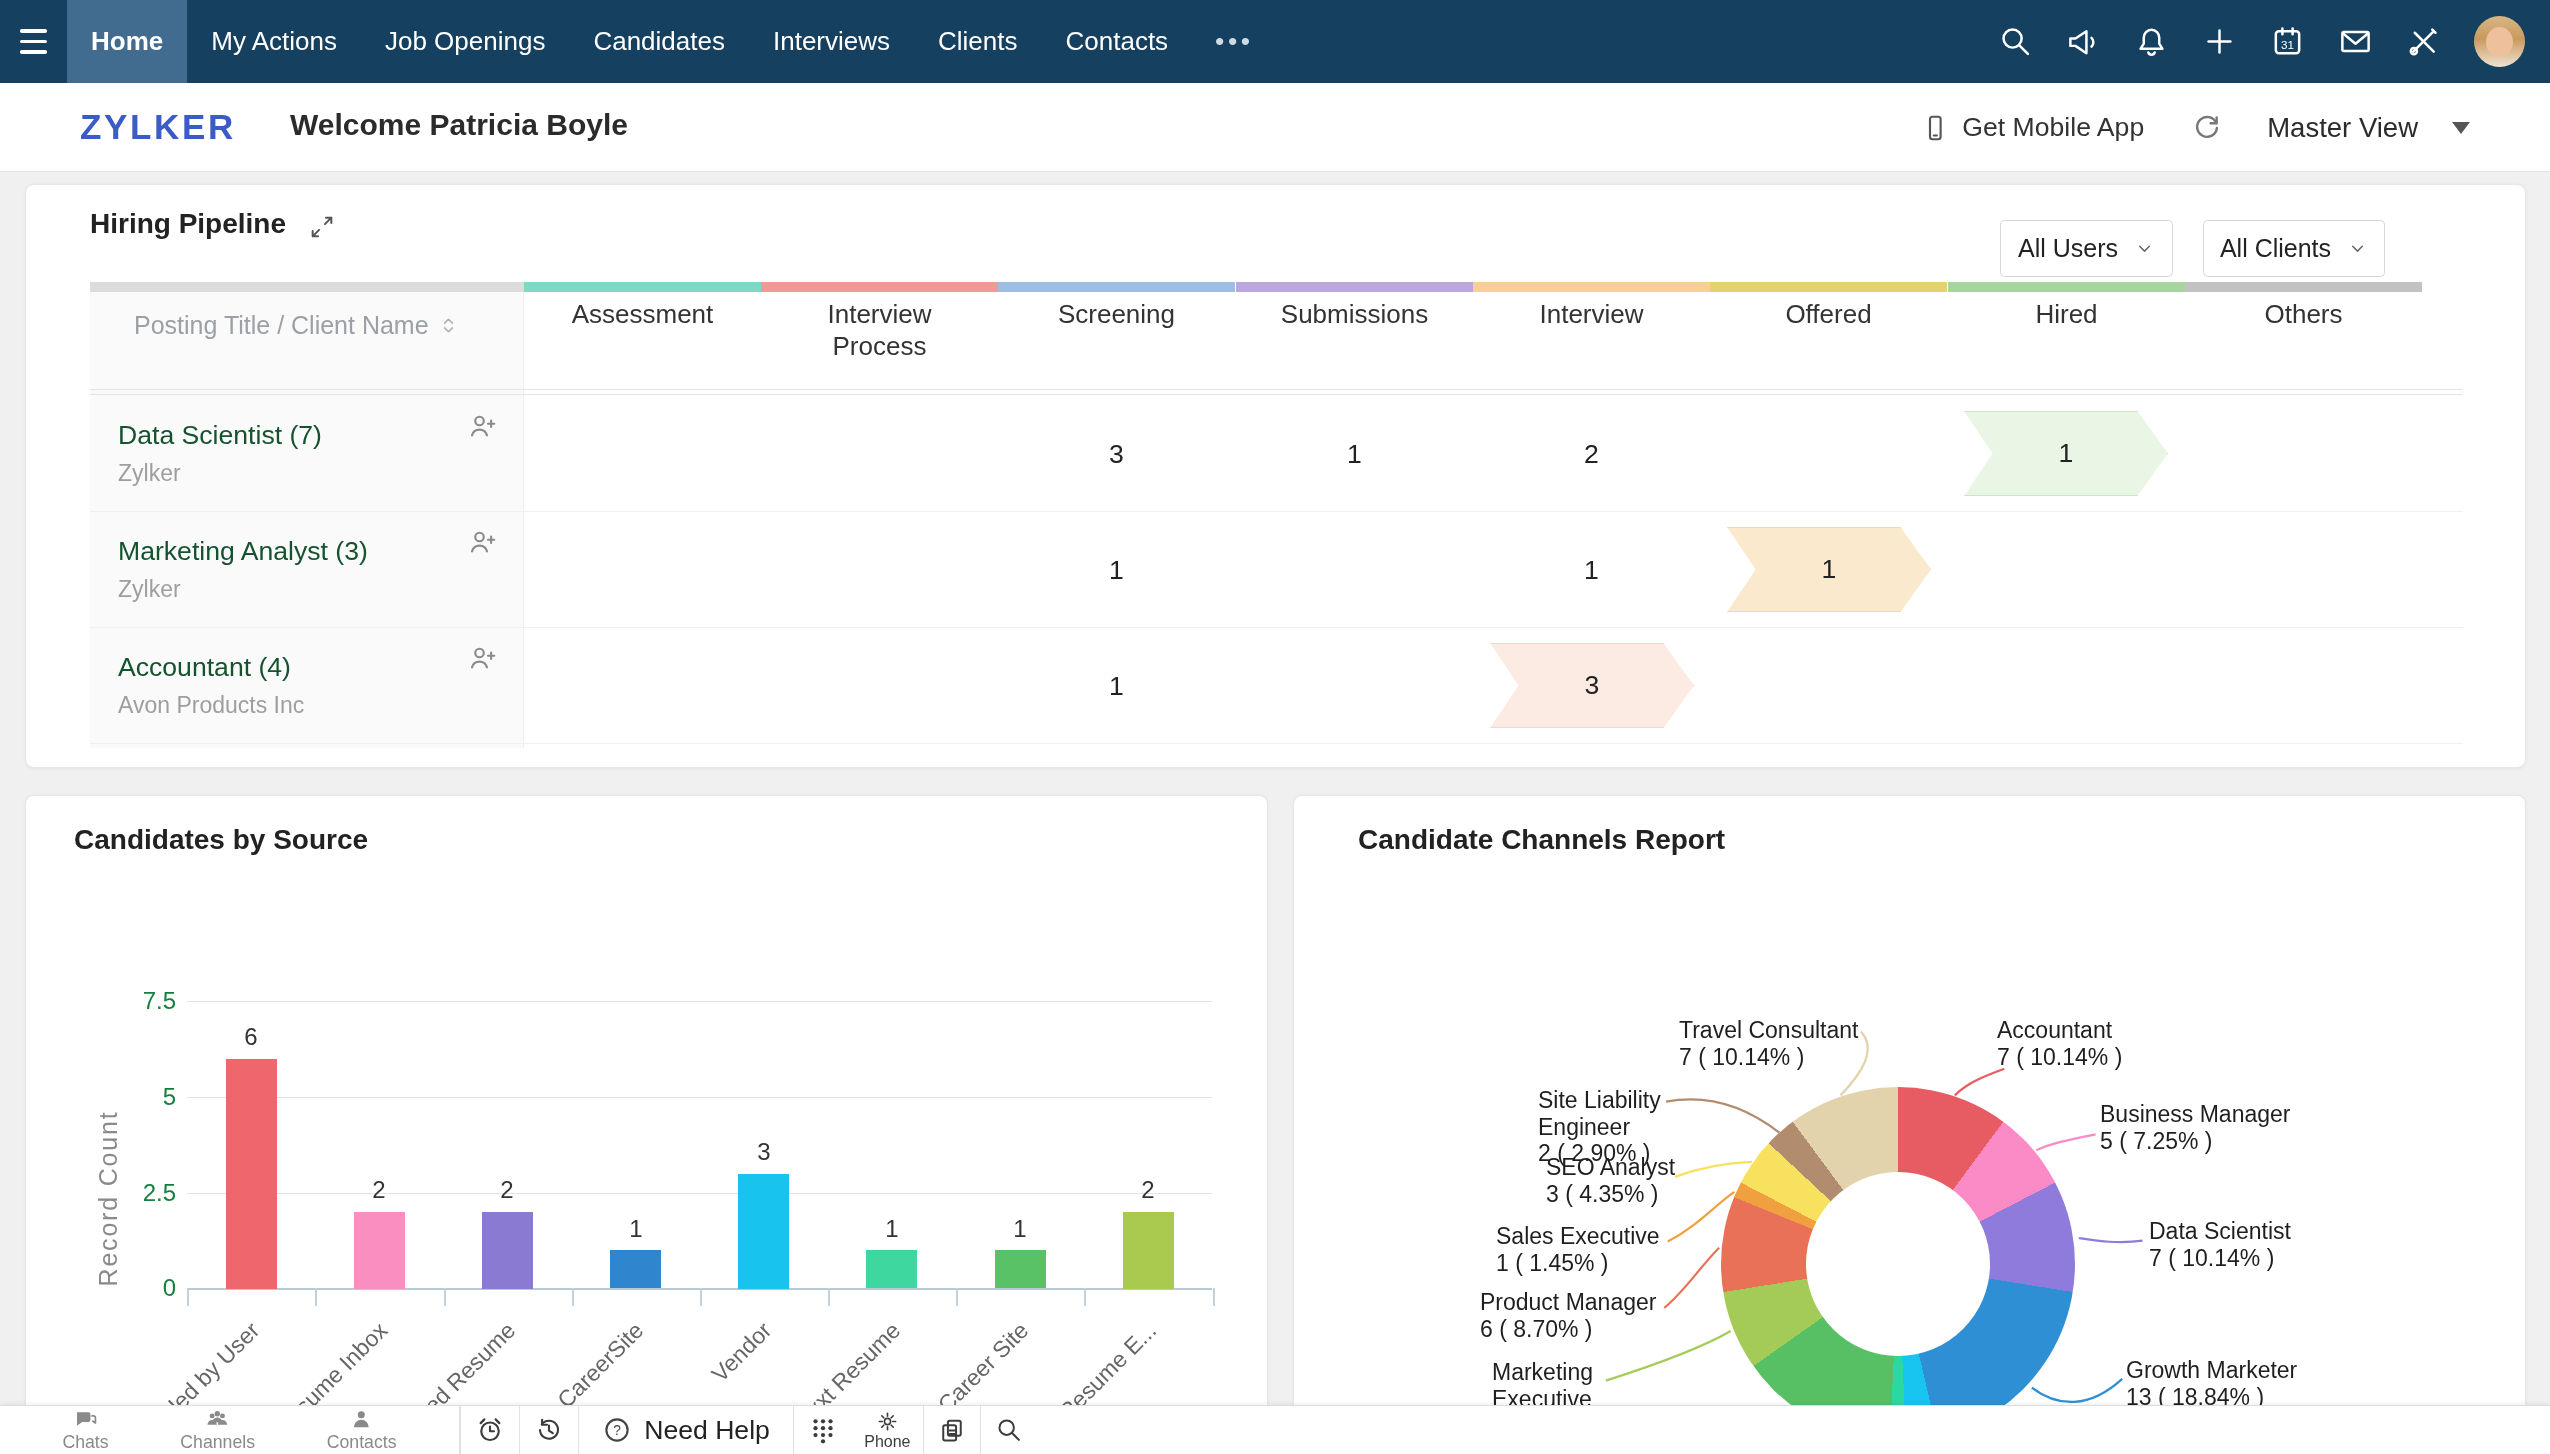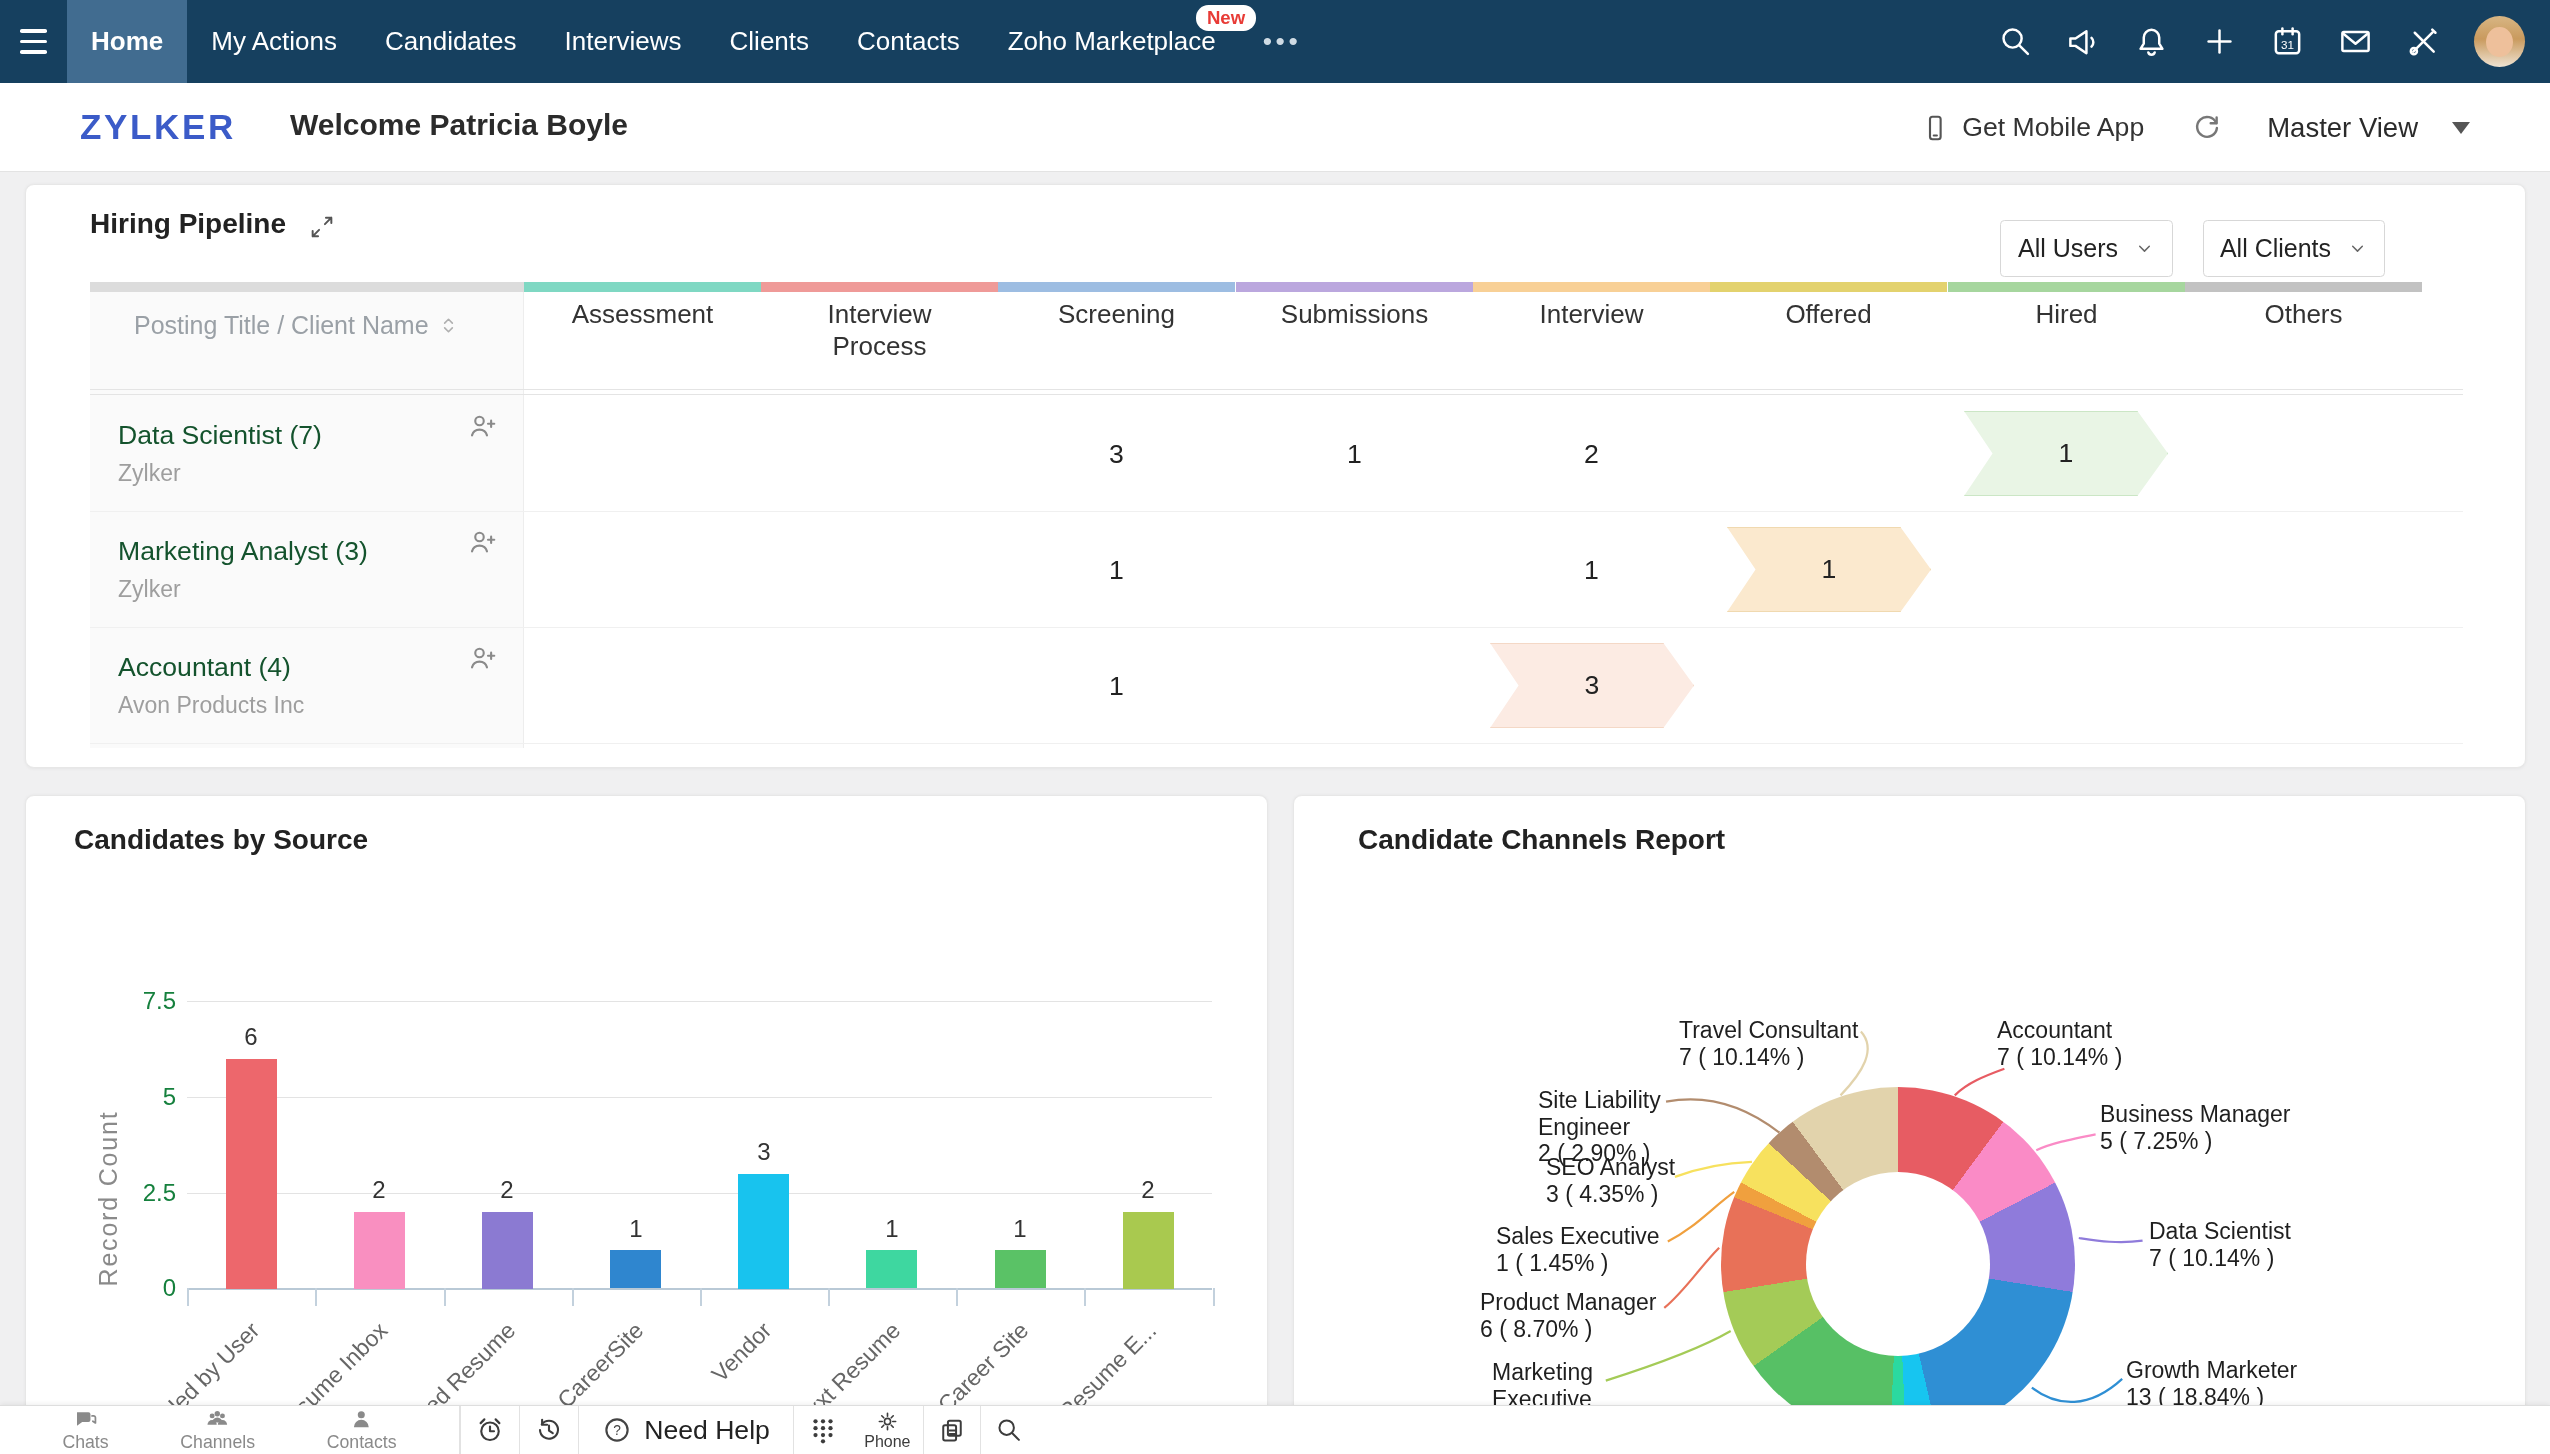--- a/index.html
+++ b/index.html
@@ -202,34 +202,33 @@
       <span></span>
     </div>
   <div class="nav-items">
       <div class="nav-item active">
         <span>Home</span>
       </div>
       <div class="nav-item">
         <span>My Actions</span>
       </div>
       <div class="nav-item">
+        <span>Job Openings</span>
+      </div>
+      <div class="nav-item">
         <span>Candidates</span>
       </div>
       <div class="nav-item">
         <span>Interviews</span>
       </div>
       <div class="nav-item">
         <span>Clients</span>
       </div>
       <div class="nav-item">
         <span>Contacts</span>
-      </div>
-      <div class="nav-item">
-        <span>Zoho Marketplace</span>
-        <span class="nav-badge">New</span>
       </div>
     </div>
   <div class="nav-more">•••</div>
   <div class="topnav-right">
     <svg class="ic tico" viewBox="0 0 40 40" width="35" height="35">
         <use href="#sy-search"></use>
       </svg>
     <svg class="ic tico" viewBox="0 0 40 40" width="35" height="35">
         <use href="#sy-megaphone"></use>
       </svg>

